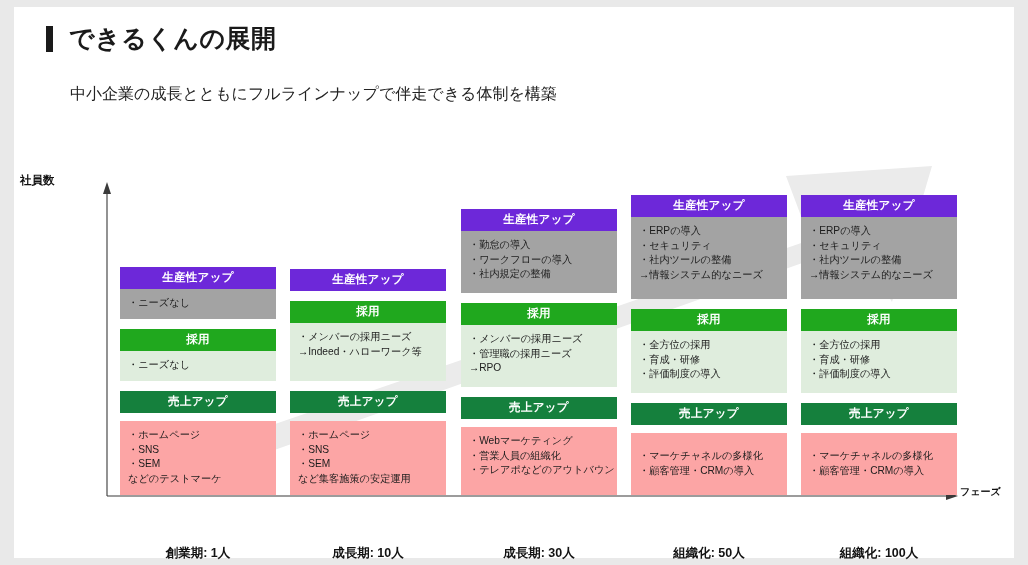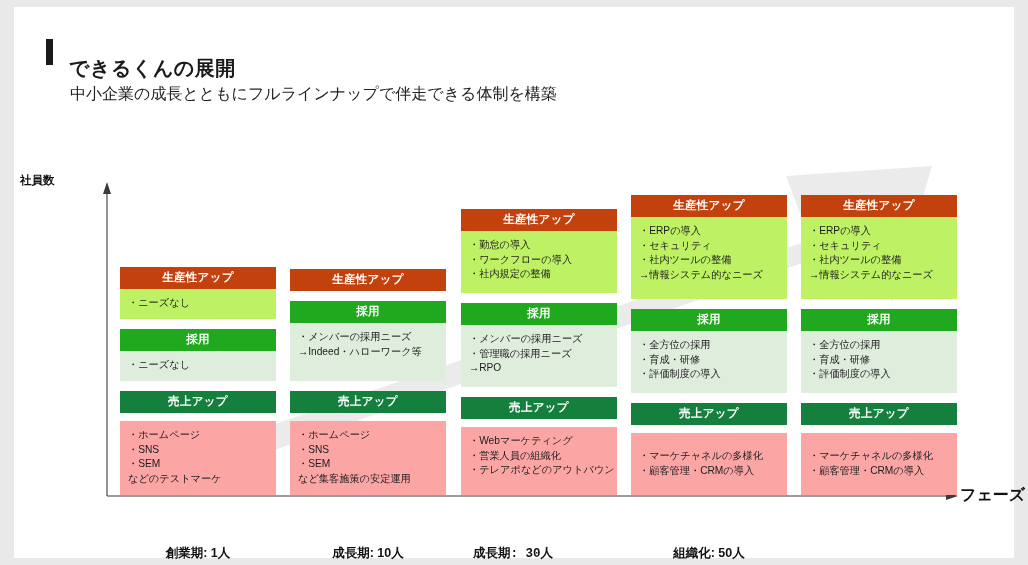--- a/index.html
+++ b/index.html
@@ -43,26 +43,25 @@
     display: flex;
     align-items: center;
   }
   .title-bar {
     width: 7px;
     height: 26px;
     background: #1a1a1a;
     margin-right: 16px;
   }
   .title-text {
-    font-size: 20px;
+    font-size: 25px;
     font-weight: bold;
     color: #1a1a1a;
     letter-spacing: 0.5px;
     white-space: nowrap;
-    margin-top: 33px;
   }
 
   
   .subtitle {
     position: absolute;
     left: 70px;
     top: 80px;
     font-size: 16px;
     color: #232323;
     line-height: 27px;
@@ -91,21 +90,21 @@
     top: 33px;
     font-size: 11.5px;
     font-weight: bold;
     color: #111;
     white-space: nowrap;
   }
   .x-axis-label {
     position: absolute;
     left: 960px;
     top: 345px;
-    font-size: 16px;
+    font-size: 10px;
     font-weight: bold;
     color: #111;
     white-space: nowrap;
   }
   .axis-svg {
     position: absolute;
     left: 0;
     top: 0;
     width: 1028px;
     height: 410px;
@@ -150,22 +149,22 @@
   .cat-body {
     padding: 7px 8px 8px 8px;
     font-size: 10.2px;
     line-height: 14.5px;
     color: #1c1c1c;
     box-sizing: border-box;
   }
   .cat-body div { white-space: nowrap; }
 
   
-  .cat-productivity .cat-head { background: #c2410c; margin-top: 26px; }
-  .cat-productivity .cat-body { background: #bef264; }
+  .cat-productivity .cat-head { background: #6d28d9; margin-top: 26px; }
+  .cat-productivity .cat-body { background: #a3a3a3; }
   .cat-hiring .cat-head { background: #20a81e; }
   .cat-hiring .cat-body { background: #dfeddd; }
   .cat-sales .cat-head { background: #15803d; }
   .cat-sales .cat-body { background: #fca5a5; margin-top: 8px; }
 
   
   .phase-labels {
     position: absolute;
     left: 0;
     top: 515px;
@@ -177,21 +176,21 @@
     position: absolute;
     width: 156px;
     text-align: center;
     font-size: 12.5px;
     font-weight: bold;
     color: #121212;
     white-space: nowrap;
   }
   .ph-0 { left: 120px; }
   .ph-1 { left: 290px; }
-  .ph-2 { left: 435px; font-family: Liberation Mono, monospace; }
+  .ph-2 { left: 461px; }
   .ph-3 { left: 631px; }
   .ph-4 { left: 801px; }
 </style>
 </head>
 <body>
 
 <div class="slide">
 
   <div class="frame-top"></div>
   <div class="frame-bottom"></div>
@@ -353,15 +352,16 @@
       </div>
 
     </div>
   </div>
 
   <div class="phase-labels">
     <div class="phase-label ph-0">創業期: 1人</div>
     <div class="phase-label ph-1">成長期: 10人</div>
     <div class="phase-label ph-2">成長期: 30人</div>
     <div class="phase-label ph-3">組織化: 50人</div>
+    <div class="phase-label ph-4">組織化: 100人</div>
   </div>
 
 </div>
 
 </body></html>

